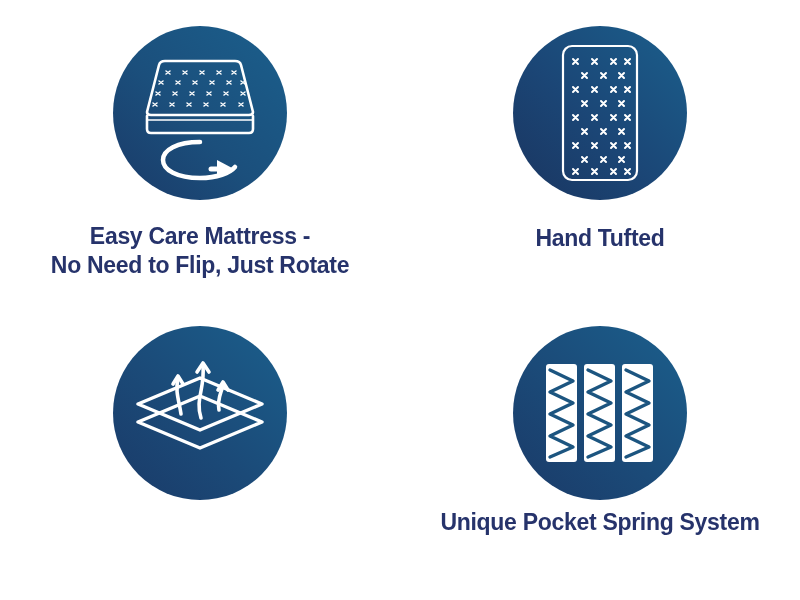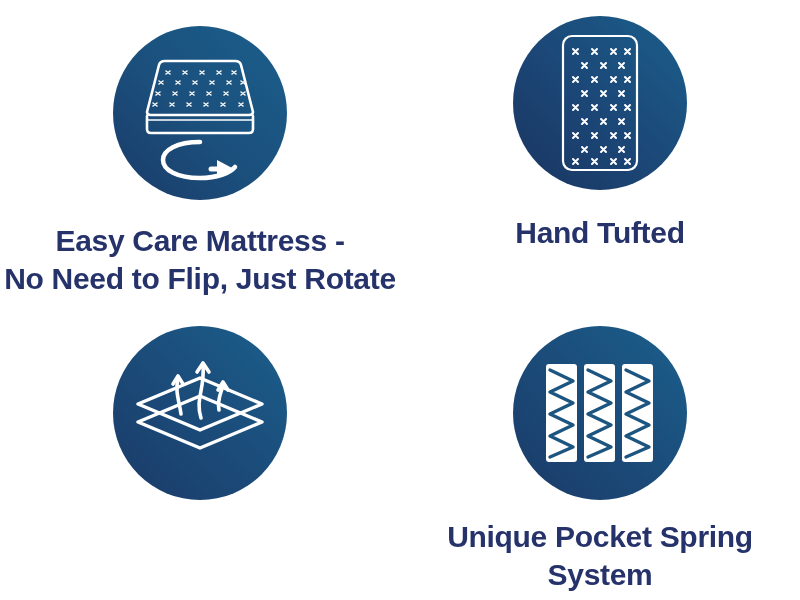--- a/index.html
+++ b/index.html
@@ -22,50 +22,50 @@
     box-sizing: border-box;
   }
   .feature-cell {
     display: flex;
     flex-direction: column;
     align-items: center;
     justify-content: flex-start;
     box-sizing: border-box;
   }
   .cell-1 { padding-top: 26px; }
-  .cell-2 { padding-top: 16px; }
+  .cell-2 { padding-top: 26px; }
   .cell-3 { padding-top: 26px; }
   .cell-4 { padding-top: 26px; }
 
   .icon-circle {
     width: 174px;
     height: 174px;
     border-radius: 50%;
     position: relative;
     display: block;
   }
   .icon-circle svg {
     display: block;
     width: 174px;
     height: 174px;
   }
   .feature-label {
     margin-top: 22px;
     text-align: center;
     font-weight: bold;
-    font-size: 30px;
+    font-size: 23px;
     line-height: 1.28;
     letter-spacing: -0.3px;
     color: #26336b;
     white-space: pre-line;
     font-family: "Liberation Sans", sans-serif;
   }
   .cell-2 .feature-label { margin-top: 24px; }
   .cell-3 .feature-label { margin-top: 22px; }
-  .cell-4 .feature-label { margin-top: 18px; }
+  .cell-4 .feature-label { margin-top: 8px; }
 </style>
 </head>
 <body>
 
 <div class="feature-grid">
 
   <div class="feature-cell cell-1">
     <div class="icon-circle">
       <svg viewBox="0 0 174 174" xmlns="http://www.w3.org/2000/svg">
         <defs>

